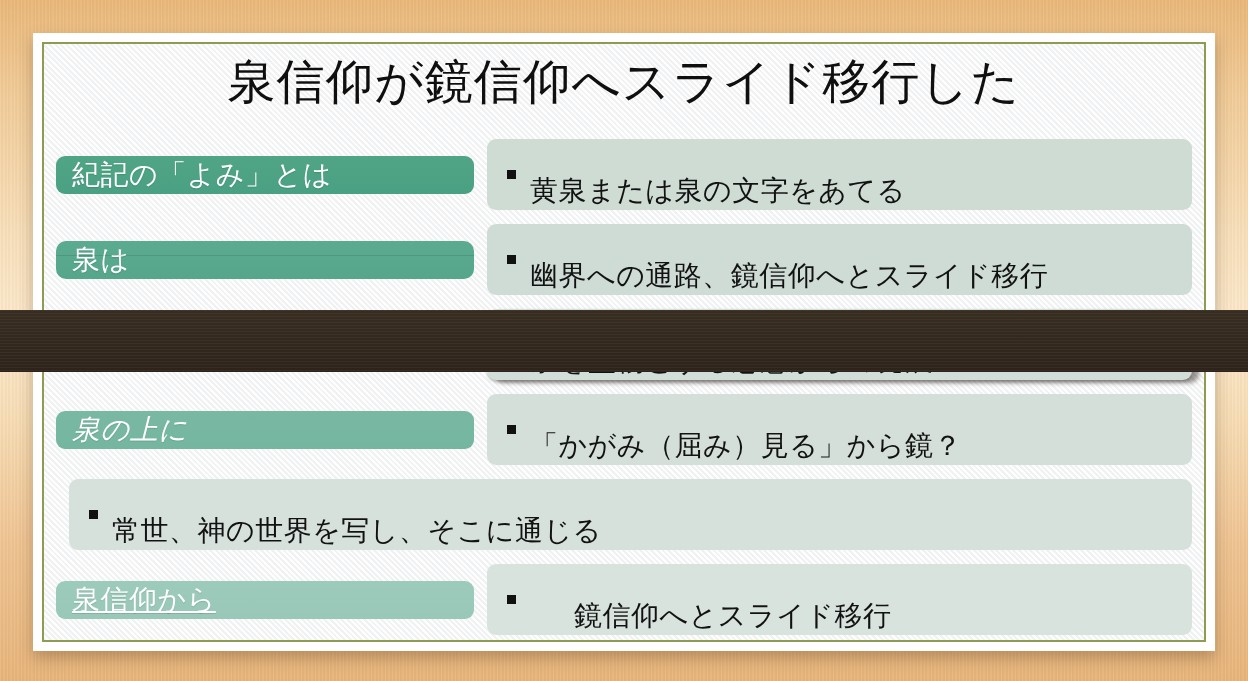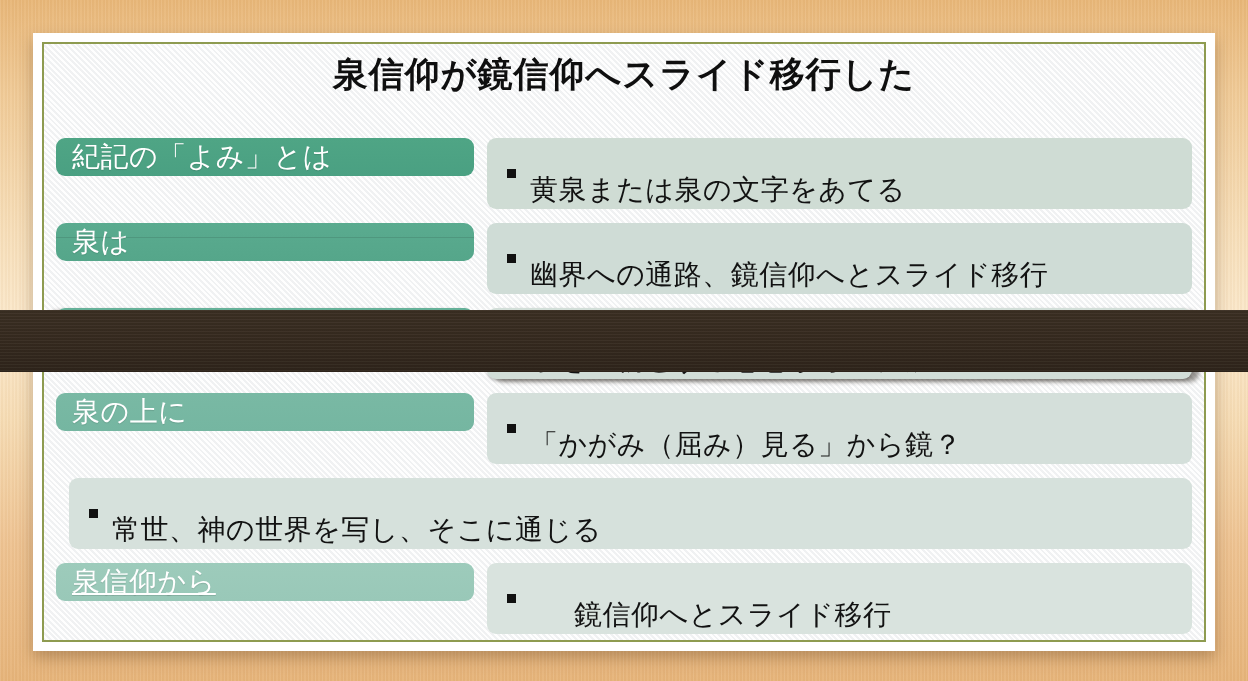--- a/index.html
+++ b/index.html
@@ -123,42 +123,42 @@
     overflow: hidden;
   }
 
   
   #slide-title {
     position: absolute;
     left: 0;
     top: 10px;
     width: 100%;
     text-align: center;
-    font-size: 35px;
+    font-size: 48px;
     line-height: 1.15;
     color: #0f0f0f;
-    font-weight: bold;
+    font-weight: normal;
     letter-spacing: 1px;
     font-family: "DejaVu Sans", "Liberation Sans", sans-serif;
     white-space: nowrap;
   }
 
   
   #rows {
     position: absolute;
     left: 12px;
     top: 94px;
     width: 1136px;
   }
   .row {
     position: relative;
     height: 73px;
     margin-bottom: 12px;
     display: flex;
-    align-items: flex-start;
+    align-items: center;
   }
   .row:last-child { margin-bottom: 0; }
 
   .cell-label {
     position: relative;
     width: 418px;
     flex: 0 0 418px;
     border-radius: 9px;
     display: flex;
     align-items: center;
@@ -193,21 +193,21 @@
     background: #111111;
     margin-right: 14px;
     flex: 0 0 9px;
   }
   .body-text { white-space: nowrap; margin-top: 33px; }
 
   
   .row.r0 .cell-label { background: linear-gradient(180deg,#4fa585 0%,#4aa082 100%); }
   .row.r1 .cell-label { background: linear-gradient(180deg,#5aab8f 0%,#55a68a 100%); border-radius: 10px; }
   .row.r2 .cell-label { background: linear-gradient(180deg,#66b199 0%,#62ad95 100%); }
-  .row.r3 .cell-label { background: linear-gradient(180deg,#79b9a4 0%,#75b6a1 100%); }
+  .row.r3 .cell-label { background: linear-gradient(180deg,#79b9a4 0%,#75b6a1 100%); font-style: italic; }
   .row.r4 .cell-label { background: linear-gradient(180deg,#8cc2b0 0%,#88bfad 100%); }
   .row.r5 .cell-label { background: linear-gradient(180deg,#9dcbbb 0%,#99c8b8 100%); text-decoration: underline; }
 
   .row.r0 .cell-body { background: #cfdcd4; }
   .row.r1 .cell-body { background: #cfdcd6; }
   .row.r2 .cell-body { background: #d2ded8; }
   .row.r3 .cell-body { background: #d4dfda; }
   .row.r4 .cell-body { background: #d6e1dc; }
   .row.r5 .cell-body { background: #d9e3de; gap: 44px; }
 

